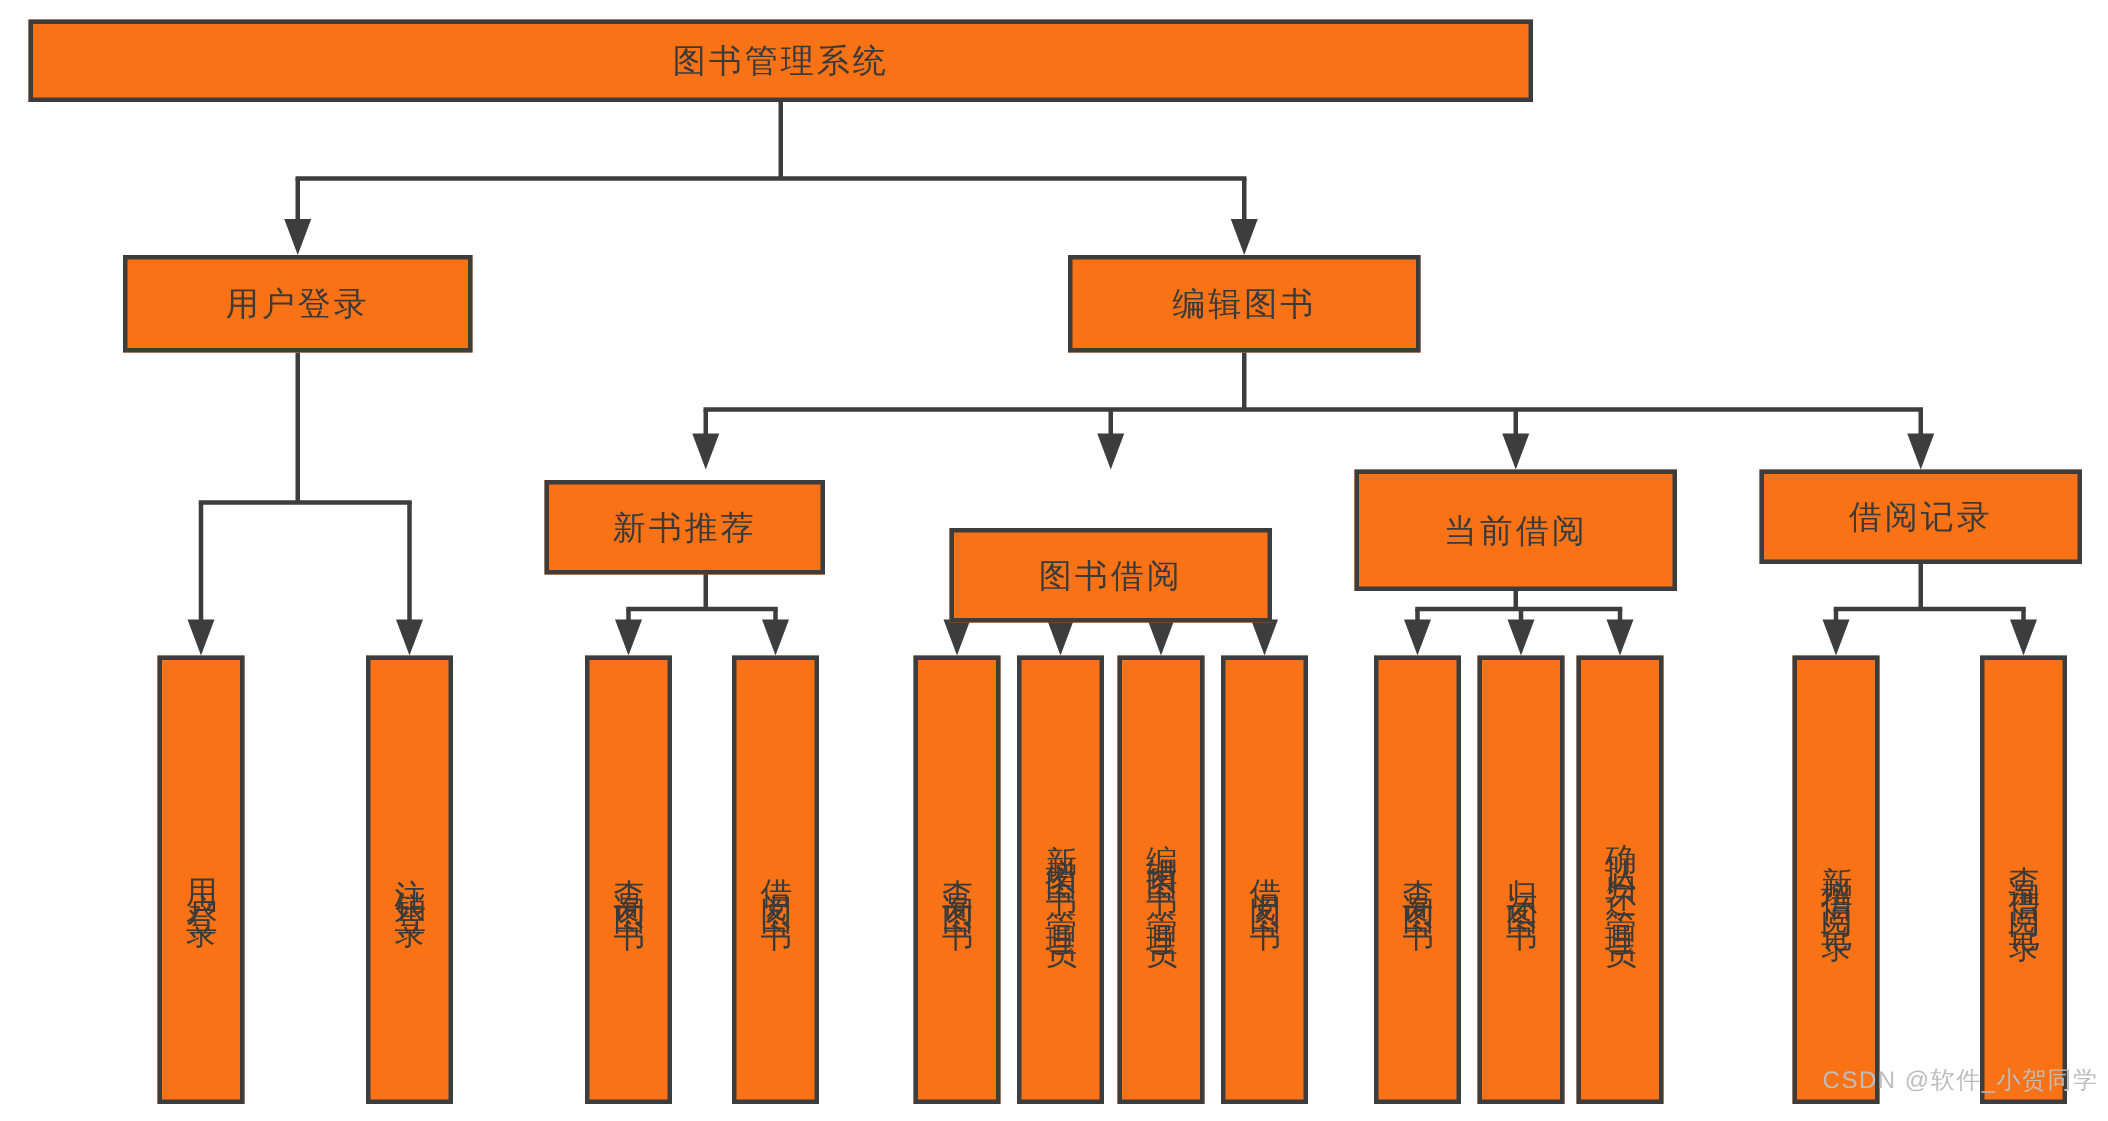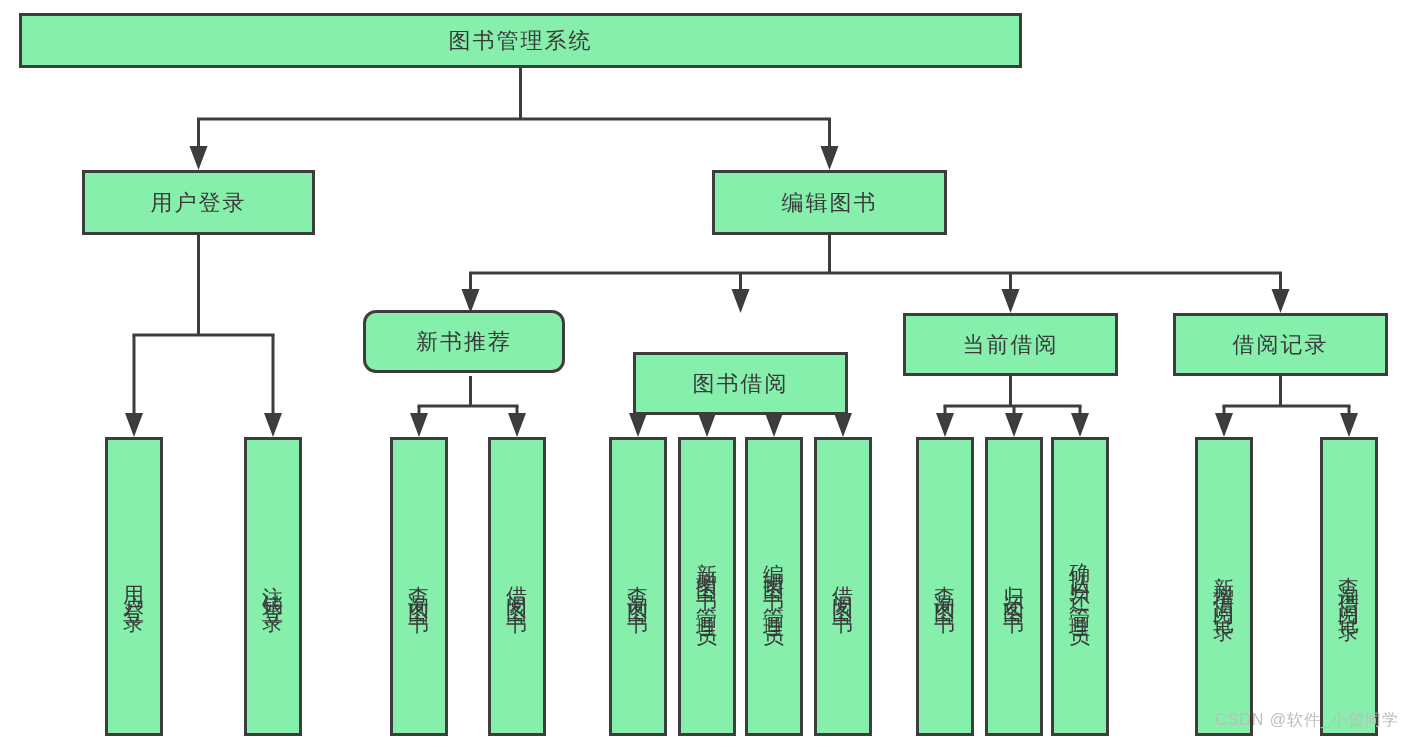--- a/index.html
+++ b/index.html
@@ -21,21 +21,21 @@
     pointer-events: none;
   }
 
   #nodes { position: absolute; inset: 0; }
 
   .node {
     position: absolute;
     display: flex;
     align-items: center;
     justify-content: center;
-    background: #86efac;
+    background: #f97316;
     border: 3px solid var(--line, #3d3d3d);
     color: var(--text, #3a3a3a);
   }
 
   .node .label {
     font-size: 22px;
     letter-spacing: 2px;
     white-space: nowrap;
     text-align: center;
   }
@@ -125,21 +125,21 @@
       </div>
       <div class="node leaf" style="left: 105px; top: 437px; width: 58px; height: 299px;">
         <span class="label">用户登录</span>
       </div>
       <div class="node leaf" style="left: 244px; top: 437px; width: 58px; height: 299px;">
         <span class="label">注销登录</span>
       </div>
       <div class="node branch" style="left: 712px; top: 170px; width: 235px; height: 65px;">
         <span class="label">编辑图书</span>
       </div>
-      <div class="node branch" style="left: 363px; top: 310px; width: 202px; height: 63px; border-radius: 13px;">
+      <div class="node branch" style="left: 363px; top: 320px; width: 187px; height: 63px;">
         <span class="label">新书推荐</span>
       </div>
       <div class="node leaf" style="left: 390px; top: 437px; width: 58px; height: 299px;">
         <span class="label">查询图书</span>
       </div>
       <div class="node leaf" style="left: 488px; top: 437px; width: 58px; height: 299px;">
         <span class="label">借阅图书</span>
       </div>
       <div class="node branch" style="left: 633px; top: 313px; width: 215px; height: 63px; margin-top: 39px;">
         <span class="label">图书借阅</span>
@@ -149,21 +149,21 @@
       </div>
       <div class="node leaf" style="left: 678px; top: 437px; width: 58px; height: 299px;">
         <span class="label">新增图书（管理员）</span>
       </div>
       <div class="node leaf" style="left: 745px; top: 437px; width: 58px; height: 299px;">
         <span class="label">编辑图书（管理员）</span>
       </div>
       <div class="node leaf" style="left: 814px; top: 437px; width: 58px; height: 299px;">
         <span class="label">借阅图书</span>
       </div>
-      <div class="node branch" style="left: 903px; top: 313px; width: 215px; height: 63px;">
+      <div class="node branch" style="left: 903px; top: 313px; width: 215px; height: 81px;">
         <span class="label">当前借阅</span>
       </div>
       <div class="node leaf" style="left: 916px; top: 437px; width: 58px; height: 299px;">
         <span class="label">查询图书</span>
       </div>
       <div class="node leaf" style="left: 985px; top: 437px; width: 58px; height: 299px;">
         <span class="label">归还图书</span>
       </div>
       <div class="node leaf" style="left: 1051px; top: 437px; width: 58px; height: 299px;">
         <span class="label">确认归还（管理员）</span>

